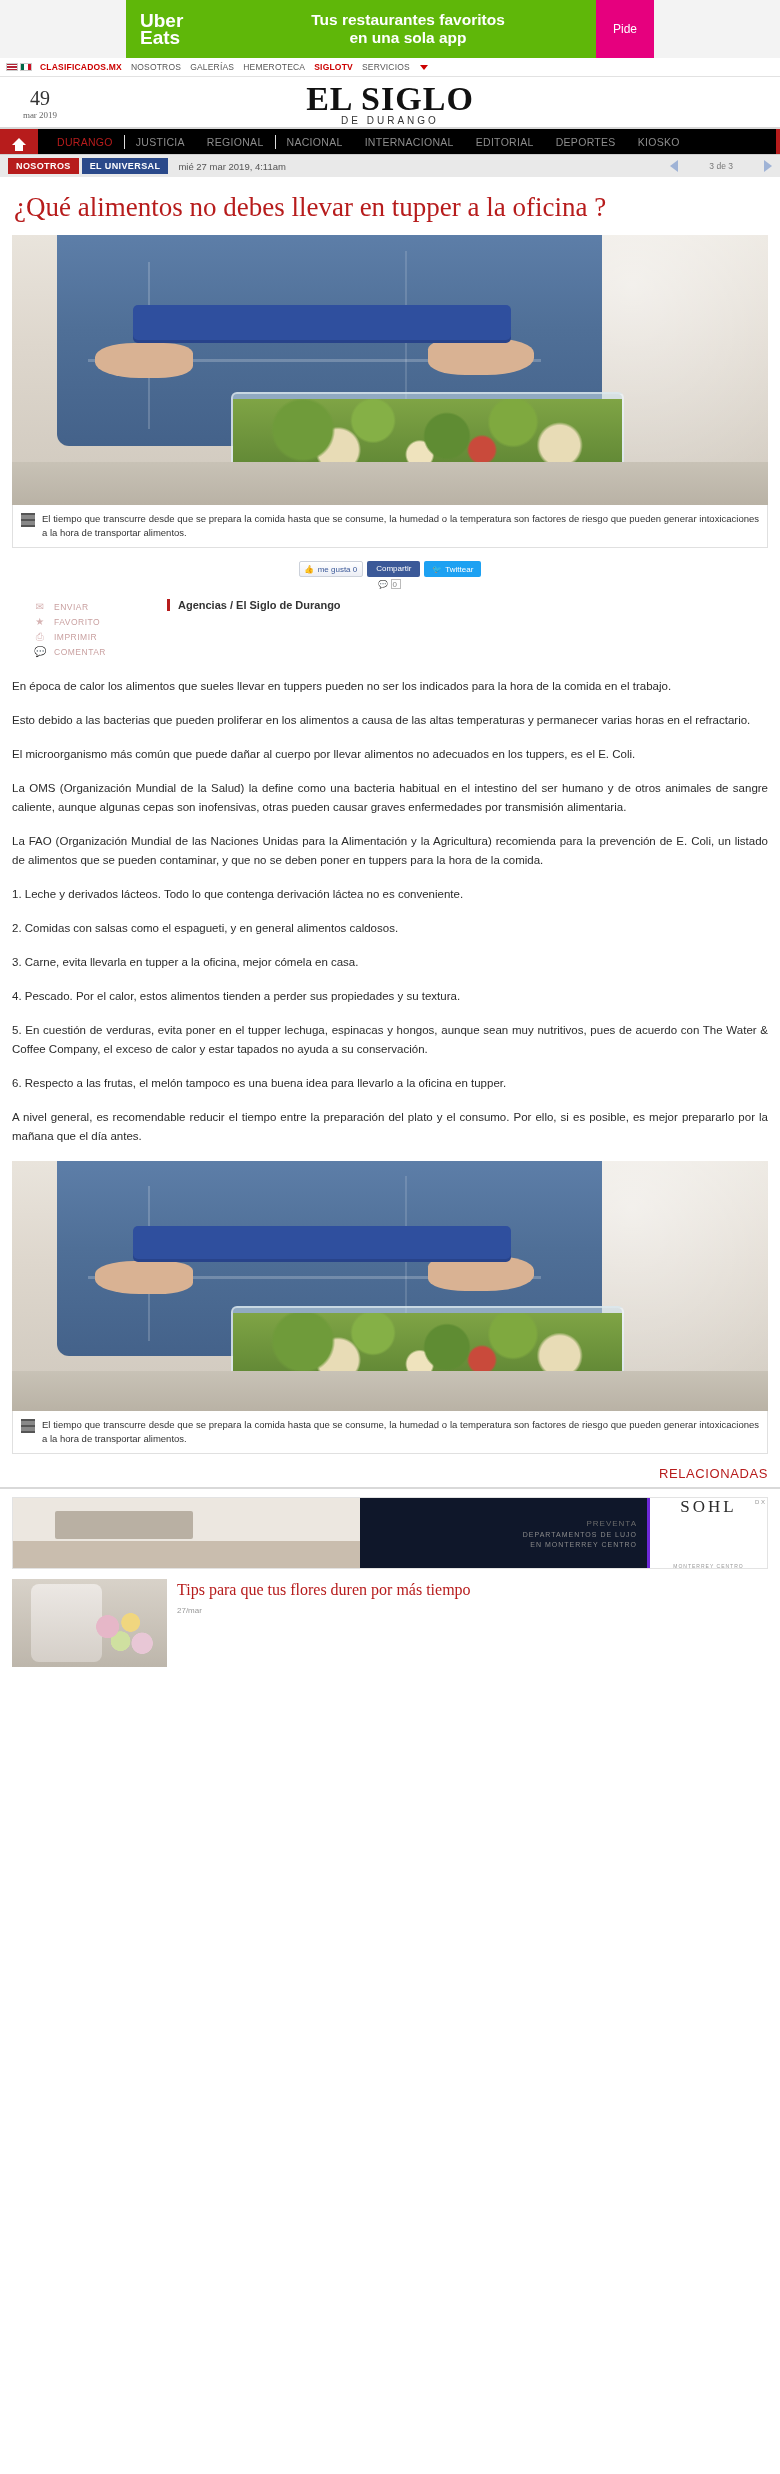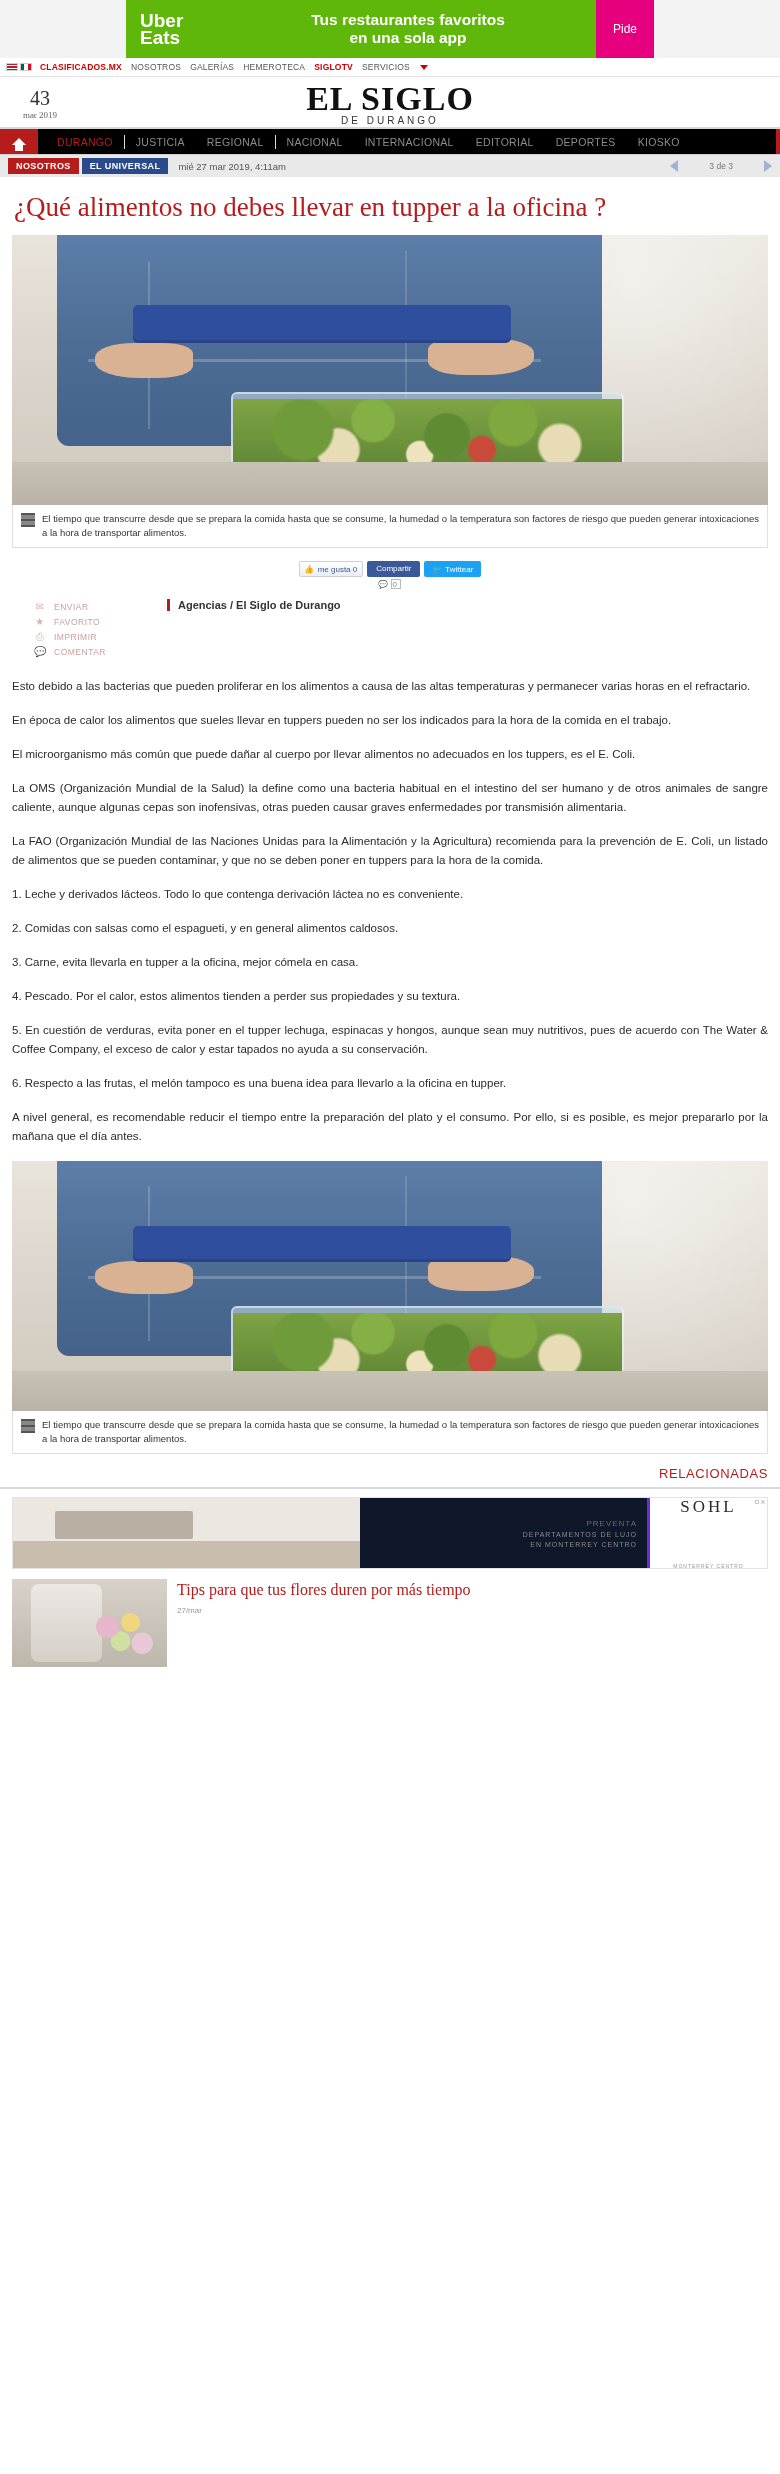--- a/index.html
+++ b/index.html
@@ -475,21 +475,21 @@
     <a href="#">NOSOTROS</a>
     <a href="#">GALERÍAS</a>
     <a href="#">HEMEROTECA</a>
     <a href="#" class="red">SIGLOTV</a>
     <a href="#">SERVICIOS</a>
     <span class="caret-down"></span>
   </div>
 
   <div class="masthead">
     <div class="date-box">
-      <div class="date-day">43</div>
+      <div class="date-day">49</div>
       <div class="date-my">mar 2019</div>
     </div>
     <div class="logo-wrap">
       <div class="logo-main">EL SIGLO</div>
       <div class="logo-sub">DE DURANGO</div>
     </div>
     <div class="mast-right"></div>
   </div>
 
   <div class="mainnav">
@@ -580,22 +580,22 @@
         <div class="tool">
           <span class="ti">💬</span>
           <span>COMENTAR</span>
         </div>
       </div>
       <div class="byline">Agencias / El Siglo de Durango</div>
     </div>
   </div>
 
   <div class="body-copy">
+    <p>En época de calor los alimentos que sueles llevar en tuppers pueden no ser los indicados para la hora de la comida en el trabajo.</p>
     <p>Esto debido a las bacterias que pueden proliferar en los alimentos a causa de las altas temperaturas y permanecer varias horas en el refractario.</p>
-    <p>En época de calor los alimentos que sueles llevar en tuppers pueden no ser los indicados para la hora de la comida en el trabajo.</p>
     <p>El microorganismo más común que puede dañar al cuerpo por llevar alimentos no adecuados en los tuppers, es el E. Coli.</p>
     <p>La OMS (Organización Mundial de la Salud) la define como una bacteria habitual en el intestino del ser humano y de otros animales de sangre caliente, aunque algunas cepas son inofensivas, otras pueden causar graves enfermedades por transmisión alimentaria.</p>
     <p>La FAO (Organización Mundial de las Naciones Unidas para la Alimentación y la Agricultura) recomienda para la prevención de E. Coli, un listado de alimentos que se pueden contaminar, y que no se deben poner en tuppers para la hora de la comida.</p>
     <p>1. Leche y derivados lácteos. Todo lo que contenga derivación láctea no es conveniente.</p>
     <p>2. Comidas con salsas como el espagueti, y en general alimentos caldosos.</p>
     <p>3. Carne, evita llevarla en tupper a la oficina, mejor cómela en casa.</p>
     <p>4. Pescado. Por el calor, estos alimentos tienden a perder sus propiedades y su textura.</p>
     <p>5. En cuestión de verduras, evita poner en el tupper lechuga, espinacas y hongos, aunque sean muy nutritivos, pues de acuerdo con The Water &amp; Coffee Company, el exceso de calor y estar tapados no ayuda a su conservación.</p>
     <p>6. Respecto a las frutas, el melón tampoco es una buena idea para llevarlo a la oficina en tupper.</p>
     <p>A nivel general, es recomendable reducir el tiempo entre la preparación del plato y el consumo. Por ello, si es posible, es mejor prepararlo por la mañana que el día antes.</p>

